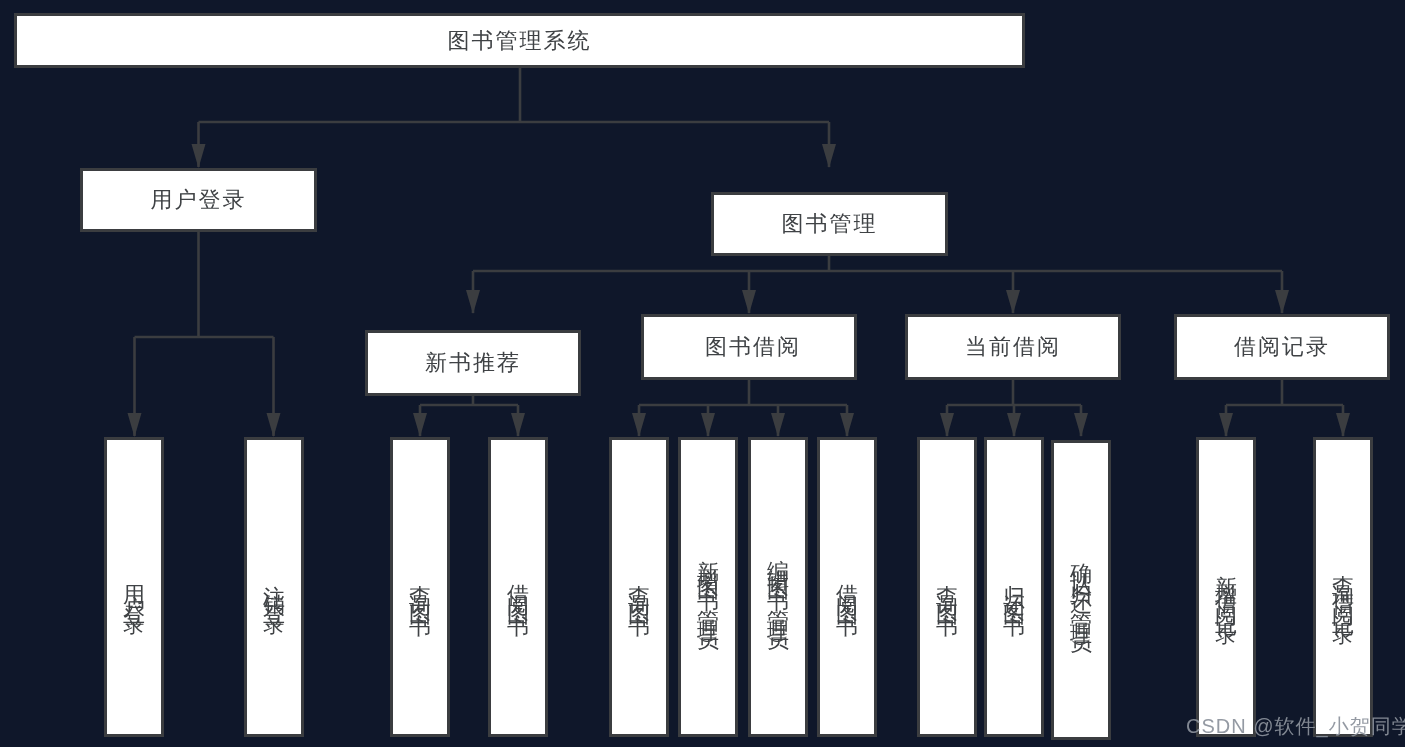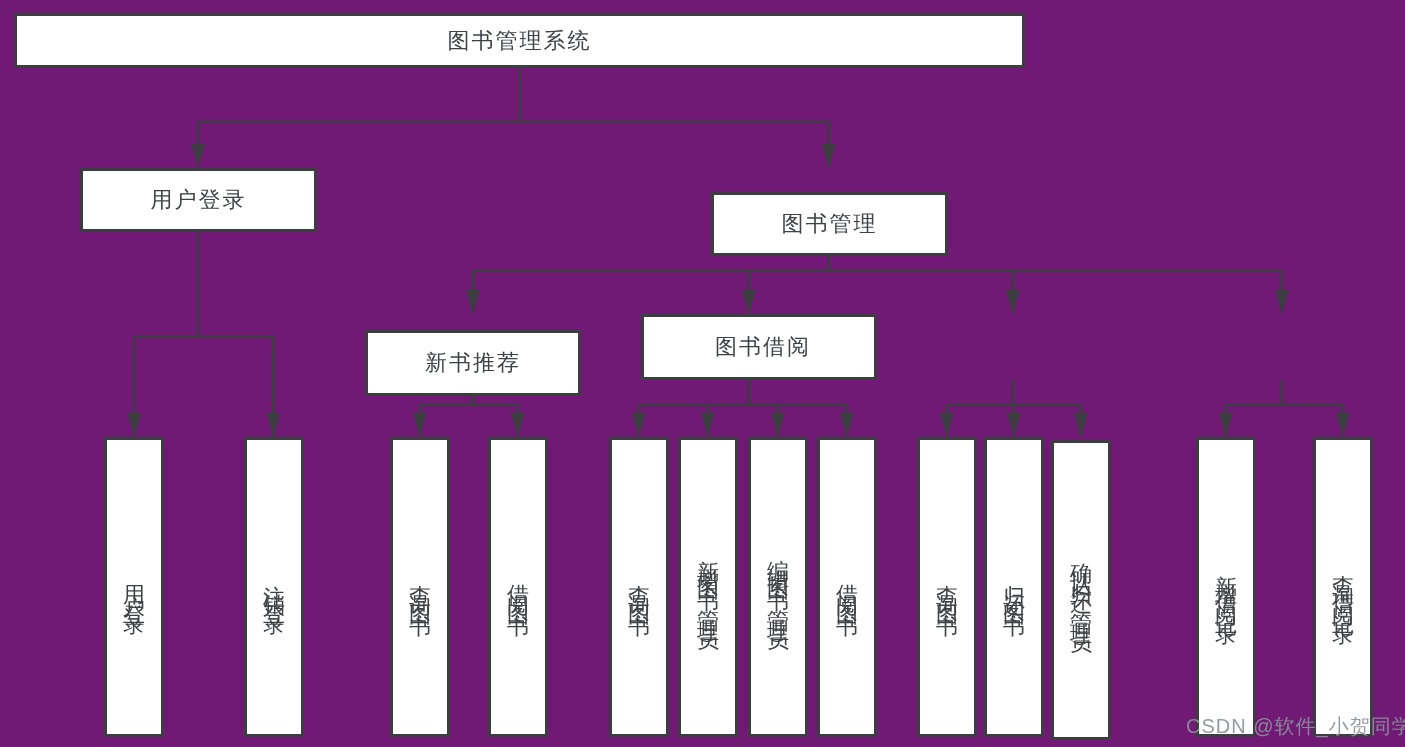--- a/index.html
+++ b/index.html
@@ -6,21 +6,21 @@
   html, body {
     margin: 0;
     padding: 0;
     background: #ffffff;
     font-family: "Liberation Sans", "DejaVu Sans", sans-serif;
   }
   #canvas {
     position: relative;
     width: 1405px;
     height: 747px;
-    background: #701a75;
+    background: #0f172a;
     overflow: hidden;
   }
   #wires {
     position: absolute;
     left: 0; top: 0;
     width: 1405px;
     height: 747px;
     z-index: 1;
   }
   .hnode {
@@ -124,22 +124,28 @@
   <div class="hnode" style="left:80px; top:168px; width:237px; height:64px;">
     <span class="hlabel">用户登录</span>
   </div>
   <div class="hnode" style="left:711px; top:168px; width:237px; height:64px;margin-top:24px;">
     <span class="hlabel">图书管理</span>
   </div>
 
   <div class="hnode" style="left:365px; top:330px; width:216px; height:66px;">
     <span class="hlabel">新书推荐</span>
   </div>
-  <div class="hnode" style="left:641px; top:314px; width:236px; height:66px;padding-left:8px;">
+  <div class="hnode" style="left:641px; top:314px; width:216px; height:66px;padding-left:8px;">
     <span class="hlabel">图书借阅</span>
+  </div>
+  <div class="hnode" style="left:905px; top:314px; width:216px; height:66px;">
+    <span class="hlabel">当前借阅</span>
+  </div>
+  <div class="hnode" style="left:1174px; top:314px; width:216px; height:66px;">
+    <span class="hlabel">借阅记录</span>
   </div>
 
   <div class="vnode" style="left:104px; top:437px; width:60px; height:300px;">
     <span class="vlabel">用户登录</span>
   </div>
   <div class="vnode" style="left:244px; top:437px; width:60px; height:300px;">
     <span class="vlabel">注销登录</span>
   </div>
 
   <div class="vnode" style="left:390px; top:437px; width:60px; height:300px;">

